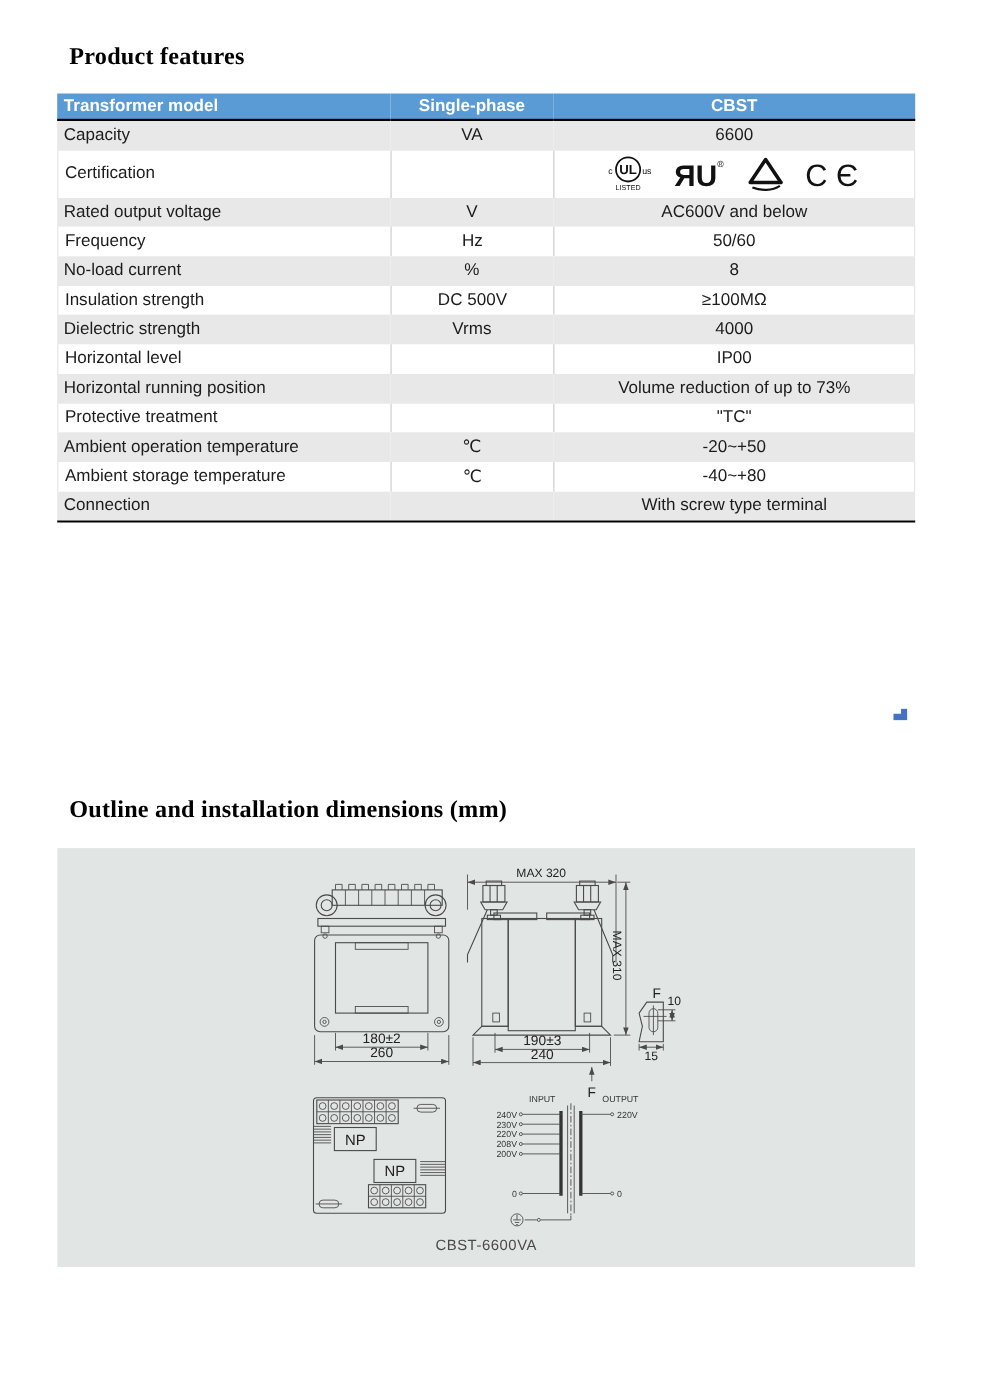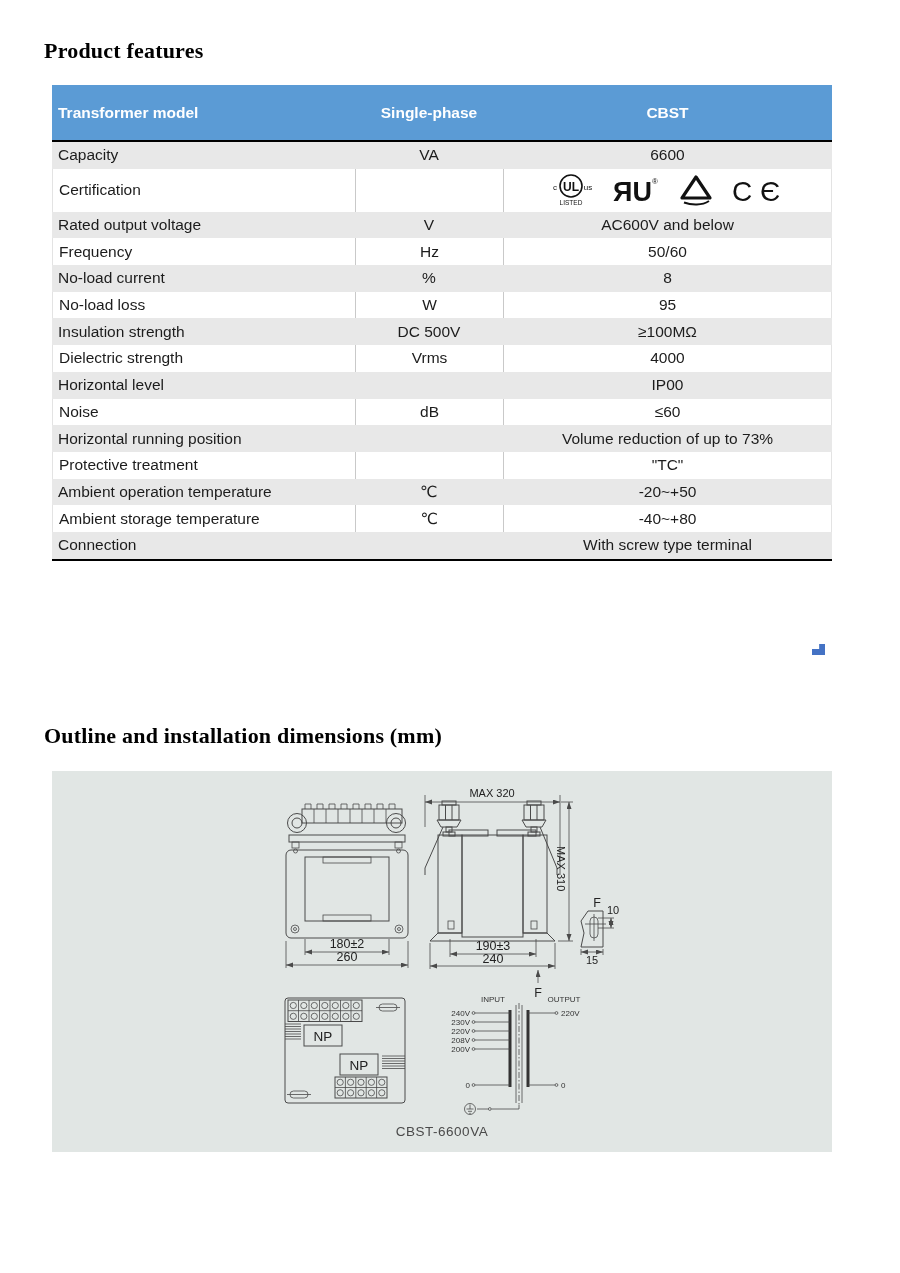--- a/index.html
+++ b/index.html
@@ -1,27 +1,27 @@
 <!DOCTYPE html>
 <html><head>
 <meta charset="utf-8">
 <style>
   html,body { margin:0; padding:0; background:#fff; }
   .page { position:relative; width:900px; height:1273px; background:#fff; overflow:hidden;
           font-family:"Liberation Sans","DejaVu Sans",sans-serif; }
-  .h1 { position:absolute; left:44px; margin:0; font-family:"Liberation Serif","DejaVu Serif",serif;
+  .h1 { position:absolute; left:63px; margin:0; font-family:"Liberation Serif","DejaVu Serif",serif;
         font-weight:bold; font-size:22px; color:#000; letter-spacing:0.2px; }
   #heading1 { top:38px; }
   #heading2 { top:723px; }
 
   table.spec { position:absolute; left:52px; top:85px; width:780px; table-layout:fixed;
                border-collapse:separate; border-spacing:0; border-bottom:2.5px solid #000; }
   table.spec col.c1 { width:303px; } table.spec col.c2 { width:148px; } table.spec col.c3 { width:329px; }
   table.spec th { background:#5B9BD5; color:#fff; font-weight:bold; font-size:15.5px;
-                  height:23px; padding:16px; border-bottom:2px solid #000; text-align:center; }
+                  height:23px; padding:0; border-bottom:2px solid #000; text-align:center; }
   table.spec th:first-child { text-align:left; padding-left:6px; }
   table.spec td { font-size:15.5px; color:#1c1c1c; height:26.7px; padding:0; text-align:center;
                   white-space:nowrap; overflow:hidden; }
   table.spec td:first-child { text-align:left; padding-left:6px;margin-top:40px; }
   tbody tr:nth-child(odd) td { background:#E8E8E8; }
   tbody tr:nth-child(even) td { border-left:1px solid #c9c9c9; }
   tbody tr:nth-child(even) td:first-child { border-left:1px solid #e3e3e3; }
   tbody tr:nth-child(even) td:last-child { border-right:1px solid #e3e3e3; }
   tr.certrow td { height:43px; }
   .certicons { display:flex; align-items:center; justify-content:center; gap:17px; height:43px; }
@@ -103,43 +103,33 @@
         <td>Frequency</td>
         <td>Hz</td>
         <td>50/60</td>
       </tr>
       <tr>
         <td>No-load current</td>
         <td>%</td>
         <td>8</td>
       </tr>
       <tr>
-        <td>No-load loss</td>
-        <td>W</td>
-        <td>95</td>
-      </tr>
-      <tr>
         <td>Insulation strength</td>
         <td>DC 500V</td>
         <td>≥100MΩ</td>
       </tr>
       <tr>
         <td>Dielectric strength</td>
         <td>Vrms</td>
         <td>4000</td>
       </tr>
       <tr>
         <td>Horizontal level</td>
         <td></td>
         <td>IP00</td>
-      </tr>
-      <tr>
-        <td>Noise</td>
-        <td>dB</td>
-        <td>≤60</td>
       </tr>
       <tr>
         <td>Horizontal running position</td>
         <td></td>
         <td>Volume reduction of up to 73%</td>
       </tr>
       <tr>
         <td>Protective treatment</td>
         <td></td>
         <td>"TC"</td>

